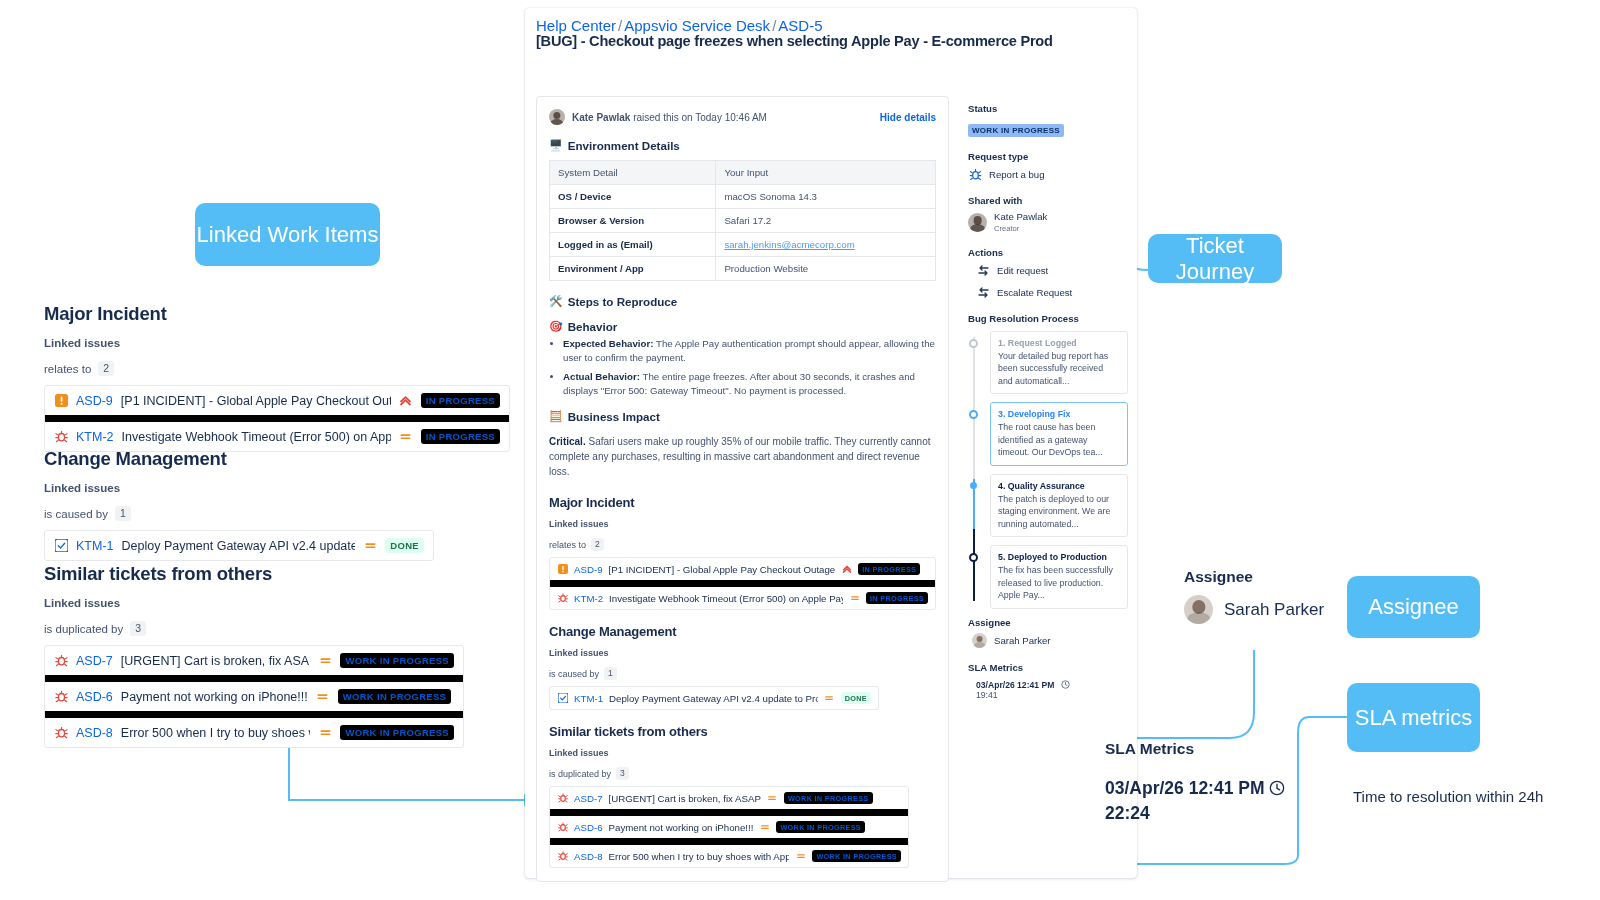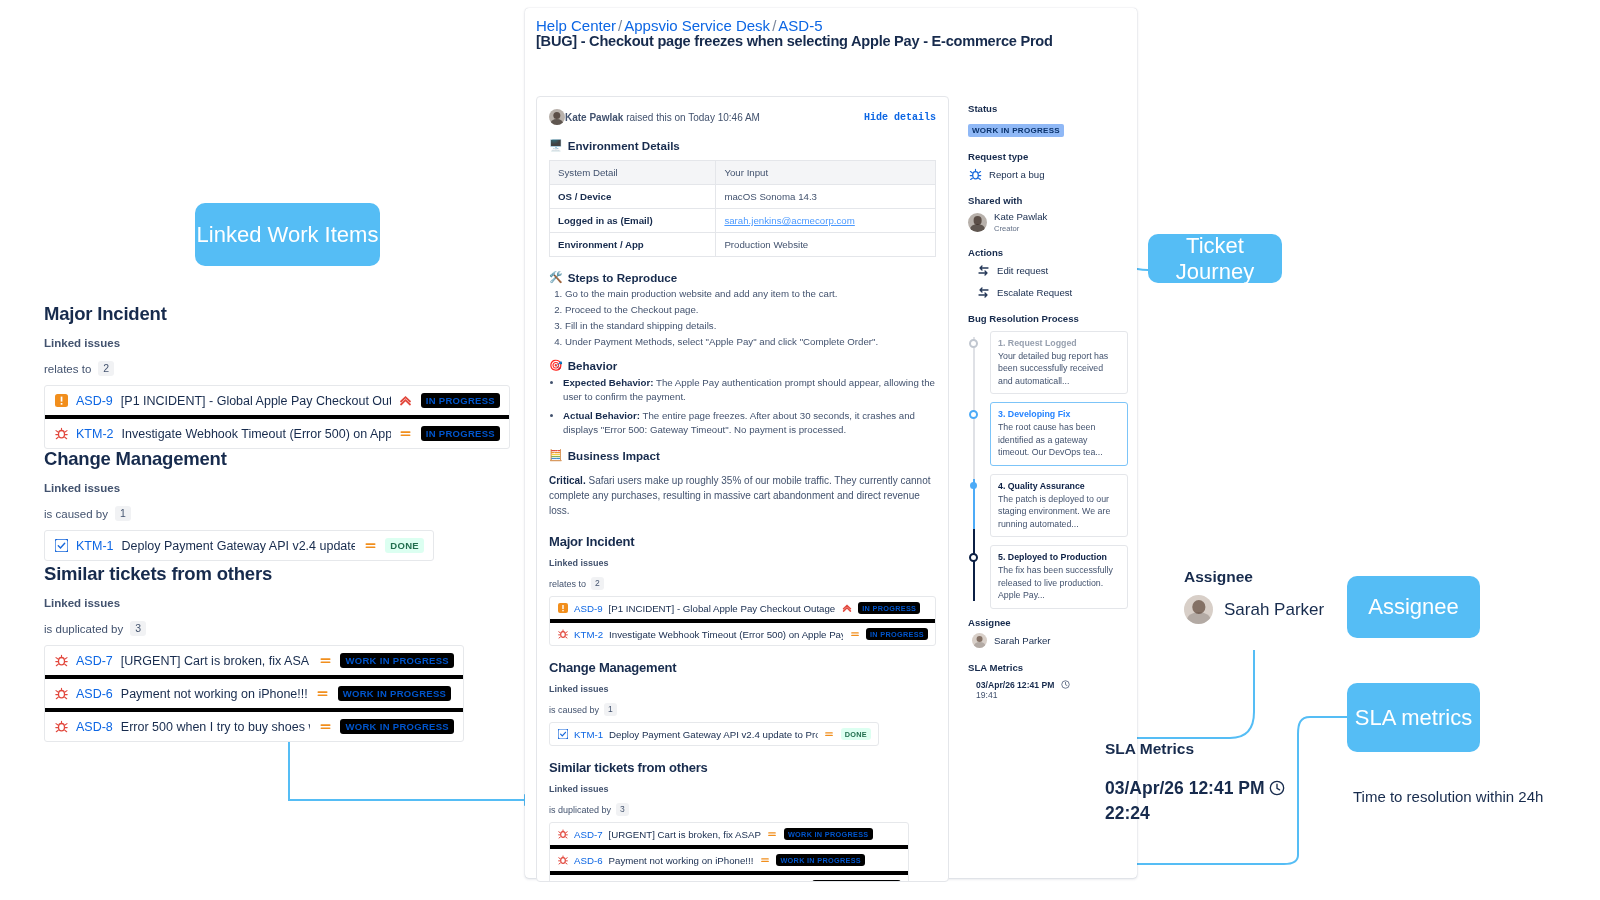--- a/index.html
+++ b/index.html
@@ -24,21 +24,21 @@
   .callout-journey { position: absolute; left: 1148px; top: 234px; width: 134px; height: 49px; font-size: 22px; }
   .callout-assignee { position: absolute; left: 1347px; top: 576px; width: 133px; height: 62px; font-size: 22px; }
   .callout-sla { position: absolute; left: 1347px; top: 683px; width: 133px; height: 69px; font-size: 22px; }
 
   .sec-title { font-size: 18.5px; font-weight: 700; color: #172b4d; letter-spacing: -0.2px; }
   .sub-lab { font-size: 11.5px; font-weight: 700; color: #42526e; }
   .rel-lab { font-size: 11.5px; color: #42526e; display: flex; align-items: center; gap: 7px; }
   .cnt { background: #f1f2f4; border-radius: 3px; padding: 0px 5px; font-size: 10.5px; color: #44546f; line-height: 15px; }
 
   .li-box { border: 1px solid #e6e8eb; border-radius: 3px; background: #fff; }
-  .li-row { display: flex; align-items: center; gap: 8px; padding: 7px 9px; border-bottom: 4px solid #000000; font-size: 12.5px; }
+  .li-row { display: flex; align-items: center; gap: 8px; padding: 7px 9px; border-bottom: 7px solid #000000; font-size: 12.5px; }
   .li-row:last-child { border-bottom: none; }
   .li-key { color: #0c66e4; font-weight: 400; font-size: 12.5px; white-space: nowrap; }
   .li-sum { color: #172b4d; font-size: 12.5px; white-space: nowrap; overflow: hidden; }
   .badge { font-size: 9.5px; font-weight: 700; letter-spacing: .3px; padding: 2px 5px; border-radius: 3px; white-space: nowrap; }
   .b-prog { background: #000000; color: #0055cc; }
   .b-done { background: #dcfff1; color: #216e4e; }
 
   .ico { width: 14px; height: 14px; flex: 0 0 14px; display: inline-flex; align-items: center; justify-content: center; }
   .ico svg { display: block; }
 
@@ -51,22 +51,22 @@
   .crumbs { position: absolute; left: 11px; top: 9px; font-size: 15px; color: #0c66e4; display: flex; gap: 2px; }
   .crumbs .sep { color: #7a869a; }
   .sheet-title { position: absolute; left: 11px; top: 25px; width: 580px; font-size: 14.6px; font-weight: 700; color: #172b4d; letter-spacing: -0.25px; }
 
   .card {
     position: absolute; left: 11px; top: 88px; width: 413px; height: 786px;
     background: #fff; border: 1px solid #e4e6ea; border-radius: 4px;
     padding: 12px 12px 0 12px; overflow: hidden;
   }
   .card-head { display: flex; align-items: center; justify-content: space-between; }
-  .raiser { display: flex; align-items: center; font-size: 10px; color: #42526e; }
-  .hide-d { font-size: 10px; color: #0c66e4; font-weight: 700; font-family: Liberation Mono, monospace; }
+  .raiser { display: flex; align-items: center; gap: 7px; font-size: 10px; color: #42526e; }
+  .hide-d { font-size: 10px; color: #0c66e4; font-weight: 700; }
 
   .avatar { border-radius: 50%; background: #b8b1ab; display: block; position: relative; overflow: hidden; flex: none; }
   .avatar::after { content: ""; position: absolute; left: 50%; top: 18%; width: 46%; height: 46%; transform: translateX(-50%); border-radius: 50%; background: rgba(60,45,38,.75); }
   .avatar::before { content: ""; position: absolute; left: 50%; bottom: -22%; width: 84%; height: 62%; transform: translateX(-50%); border-radius: 50% 50% 0 0; background: rgba(40,30,25,.62); }
   .avatar.light { background: #d8cfc8; }
   .avatar.light::after { background: rgba(80,55,40,.62); }
   .avatar.light::before { background: rgba(150,140,135,.55); }
 
   .h-emoji { font-size: 11px; }
   .sec-h { display: flex; align-items: center; gap: 5px; font-size: 11.6px; font-weight: 700; color: #172b4d; }
@@ -324,40 +324,38 @@
         <th>System Detail</th>
         <th>Your Input</th>
       </tr>
         </thead>
       <tbody>
         <tr>
             <td class="k">OS / Device</td>
             <td class="v">macOS Sonoma 14.3</td>
           </tr>
         <tr>
+            <td class="k">Browser &amp; Version</td>
+            <td class="v">Safari 17.2</td>
+          </tr>
+        <tr>
             <td class="k">Logged in as (Email)</td>
             <td class="v"><a href="#">sarah.jenkins@acmecorp.com</a></td>
           </tr>
         <tr>
             <td class="k">Environment / App</td>
             <td class="v">Production Website</td>
           </tr>
       </tbody>
     </table>
 
     <div class="sec-h" style="margin-top:14px">
       <span class="h-emoji">🛠️</span>
       <span>Steps to Reproduce</span>
     </div>
-    <ol class="steps">
-      <li>Go to the main production website and add any item to the cart.</li>
-      <li>Proceed to the Checkout page.</li>
-      <li>Fill in the standard shipping details.</li>
-      <li>Under Payment Methods, select "Apple Pay" and click "Complete Order".</li>
-    </ol>
 
     <div class="sec-h" style="margin-top:12px">
       <span class="h-emoji">🎯</span>
       <span>Behavior</span>
     </div>
     <ul class="beh">
       <li><b>Expected Behavior:</b><span> The Apple Pay authentication prompt should appear, allowing the user to confirm the payment.</span></li>
       <li><b>Actual Behavior:</b><span> The entire page freezes. After about 30 seconds, it crashes and displays "Error 500: Gateway Timeout". No payment is processed.</span></li>
     </ul>
 

